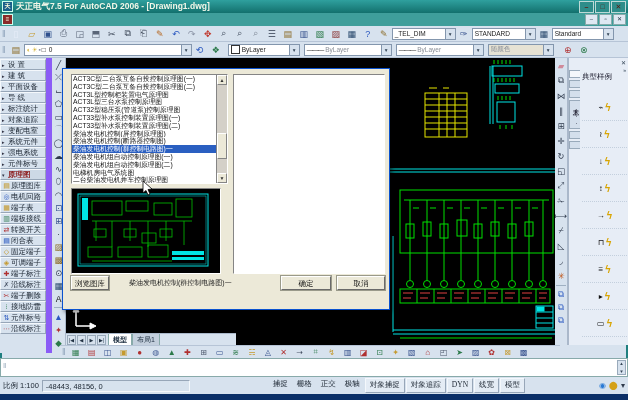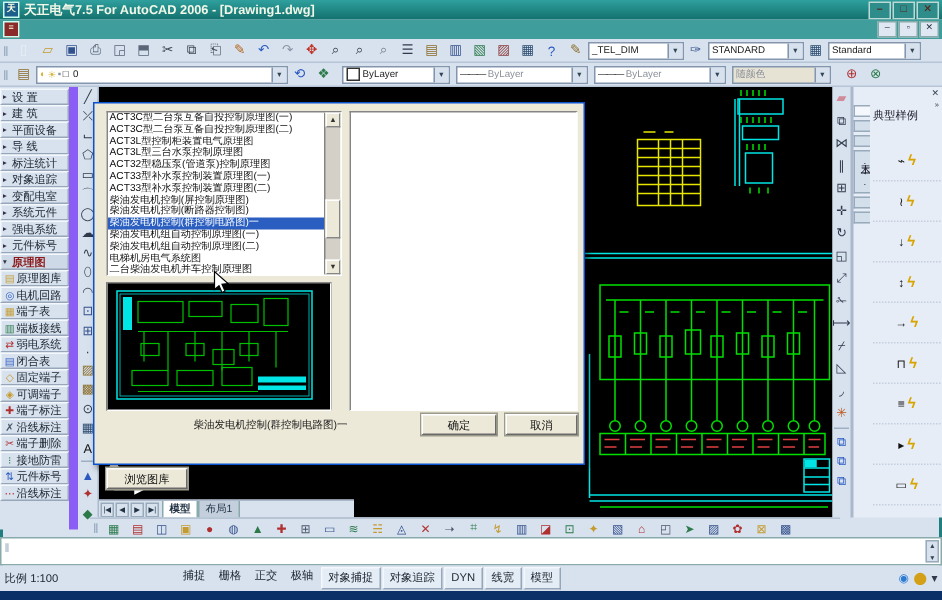--- a/index.html
+++ b/index.html
@@ -62,21 +62,21 @@
   
   .btb{left:60px;top:345px;width:500px;height:13px;background:#d7e2ee;display:flex;align-items:center;border-top:1px solid #b6c4d6;box-sizing:border-box;}
   .bicon{width:16px;height:12px;display:inline-flex;align-items:center;justify-content:center;font-size:8px;flex:0 0 auto;}
   
   .cmd{left:0;top:358px;width:628px;height:19px;background:#fff;border:1px solid #8aa;box-sizing:border-box;}
   .cmd .gripv{position:absolute;left:2px;top:2px;color:#9ab;font-size:8px;}
   .cmd .sb{position:absolute;right:1px;top:1px;width:9px;height:15px;background:#d7e2ee;border:1px solid #9ab;font-size:4.5px;color:#345;display:flex;flex-direction:column;justify-content:space-between;align-items:center;box-sizing:border-box;}
   
   .status{left:0;top:377px;width:628px;height:17px;background:#d7e2ee;display:flex;align-items:center;font-size:7.5px;color:#1a2430;box-sizing:border-box;padding:0 3px;gap:3px;}
   .coords{width:148px;height:12px;background:#d7e2ee;border:1px solid;border-color:#97a6b8 #f4f8fc #f4f8fc #97a6b8;line-height:11px;padding-left:3px;box-sizing:border-box;}
-  .stg{height:13px;line-height:12px;padding:0 4px;color:#1a2430;}
+  .stg{height:13px;line-height:12px;padding:0 4px;color:#1a2430;font-family:Liberation Serif, serif;}
   .stg.on{background:#e4ecf5;border:1px solid;border-color:#f4f8fc #97a6b8 #97a6b8 #f4f8fc;}
   .st-icons{margin-left:auto;display:flex;gap:3px;align-items:center;font-size:8px;}
   .navy{left:0;top:394px;width:628px;height:6px;background:#0b2f67;}
   .frameL{left:0;top:26px;width:2px;height:368px;background:#1f7f7f;}
   .frameR{left:626px;top:26px;width:2px;height:368px;background:#1f7f7f;}
   
   .dialog{left:62px;top:68px;width:328px;height:242px;background:#ece9d8;border:1px solid #0a52cf;box-shadow:2px 2px 4px rgba(0,0,0,.5);box-sizing:border-box;z-index:20;}
   .dlg-title{height:14px;background:linear-gradient(90deg,#0a52cf,#3d8fe8);color:#fff;font-size:8.5px;font-weight:bold;display:flex;align-items:center;padding:0 3px;box-sizing:border-box;}
   .dlg-x{margin-left:auto;width:14px;height:11px;background:linear-gradient(#f0a088,#d4502e);border:1px solid #fff;border-radius:2px;color:#fff;font-size:7px;line-height:10px;text-align:center;font-weight:bold;}
   .dlg-body{position:relative;height:226px;}
@@ -265,21 +265,21 @@
         <div class="tzs">
         <span class="ico" style="color: rgb(197, 154, 46);">▦</span>
         <span>端子表</span>
       </div>
         <div class="tzs">
         <span class="ico" style="color: rgb(44, 122, 74);">▥</span>
         <span>端板接线</span>
       </div>
         <div class="tzs">
         <span class="ico" style="color: rgb(176, 48, 48);">⇄</span>
-        <span>弱电系统</span>
+        <span>转换开关</span>
       </div>
         <div class="tzs">
         <span class="ico" style="color: rgb(42, 88, 192);">▤</span>
         <span>闭合表</span>
       </div>
         <div class="tzs">
         <span class="ico" style="color: rgb(197, 154, 46);">◇</span>
         <span>固定端子</span>
       </div>
         <div class="tzs">
@@ -541,20 +541,21 @@
   <div class="abs cmd">
     <span class="gripv">‖</span>
     <span class="sb">
       <span>▲</span>
       <span>▼</span>
     </span>
   </div>
 
   <div class="abs status">
     <span>比例 1:100</span>
+    <span class="coords">-48443, 48156, 0</span>
     <span style="display:flex;gap:1px;margin-left:76px;">
         <span class="stg">捕捉</span>
         <span class="stg">栅格</span>
         <span class="stg">正交</span>
         <span class="stg">极轴</span>
         <span class="stg on">对象捕捉</span>
         <span class="stg on">对象追踪</span>
         <span class="stg on">DYN</span>
         <span class="stg on">线宽</span>
         <span class="stg on">模型</span>
@@ -612,21 +613,21 @@
             <rect x="76" y="56" width="20" height="12"></rect>
             <path d="M20 72 h80"></path>
           </g>
           <g fill="#00e5e5">
               <rect x="100" y="62" width="32" height="4"></rect>
               <rect x="100" y="68" width="32" height="3"></rect>
             </g>
         </svg>
       </div>
       <div class="dpanel sunken"></div>
-      <div class="dbtn" style="left:8px;top:207px;width:54px;margin-top:36px;">浏览图库</div>
+      <div class="dbtn" style="left:8px;top:207px;width:38px;">浏览图库</div>
       <div class="dcap">柴油发电机控制(群控制电路图)一</div>
       <div class="dbtn" style="left:218px;top:207px;width:50px;">确定</div>
       <div class="dbtn" style="left:274px;top:207px;width:48px;">取消</div>
     </div>
   </div>
 
   <svg class="abs cursor" style="left:142px;top:180px;" width="11" height="16" viewBox="0 0 11 16">
     <path d="M1 1 L1 13 L4 10.5 L6 15 L8 14 L6 9.5 L10 9 Z" fill="#fff" stroke="#000" stroke-width="0.8"></path>
   </svg>
 

